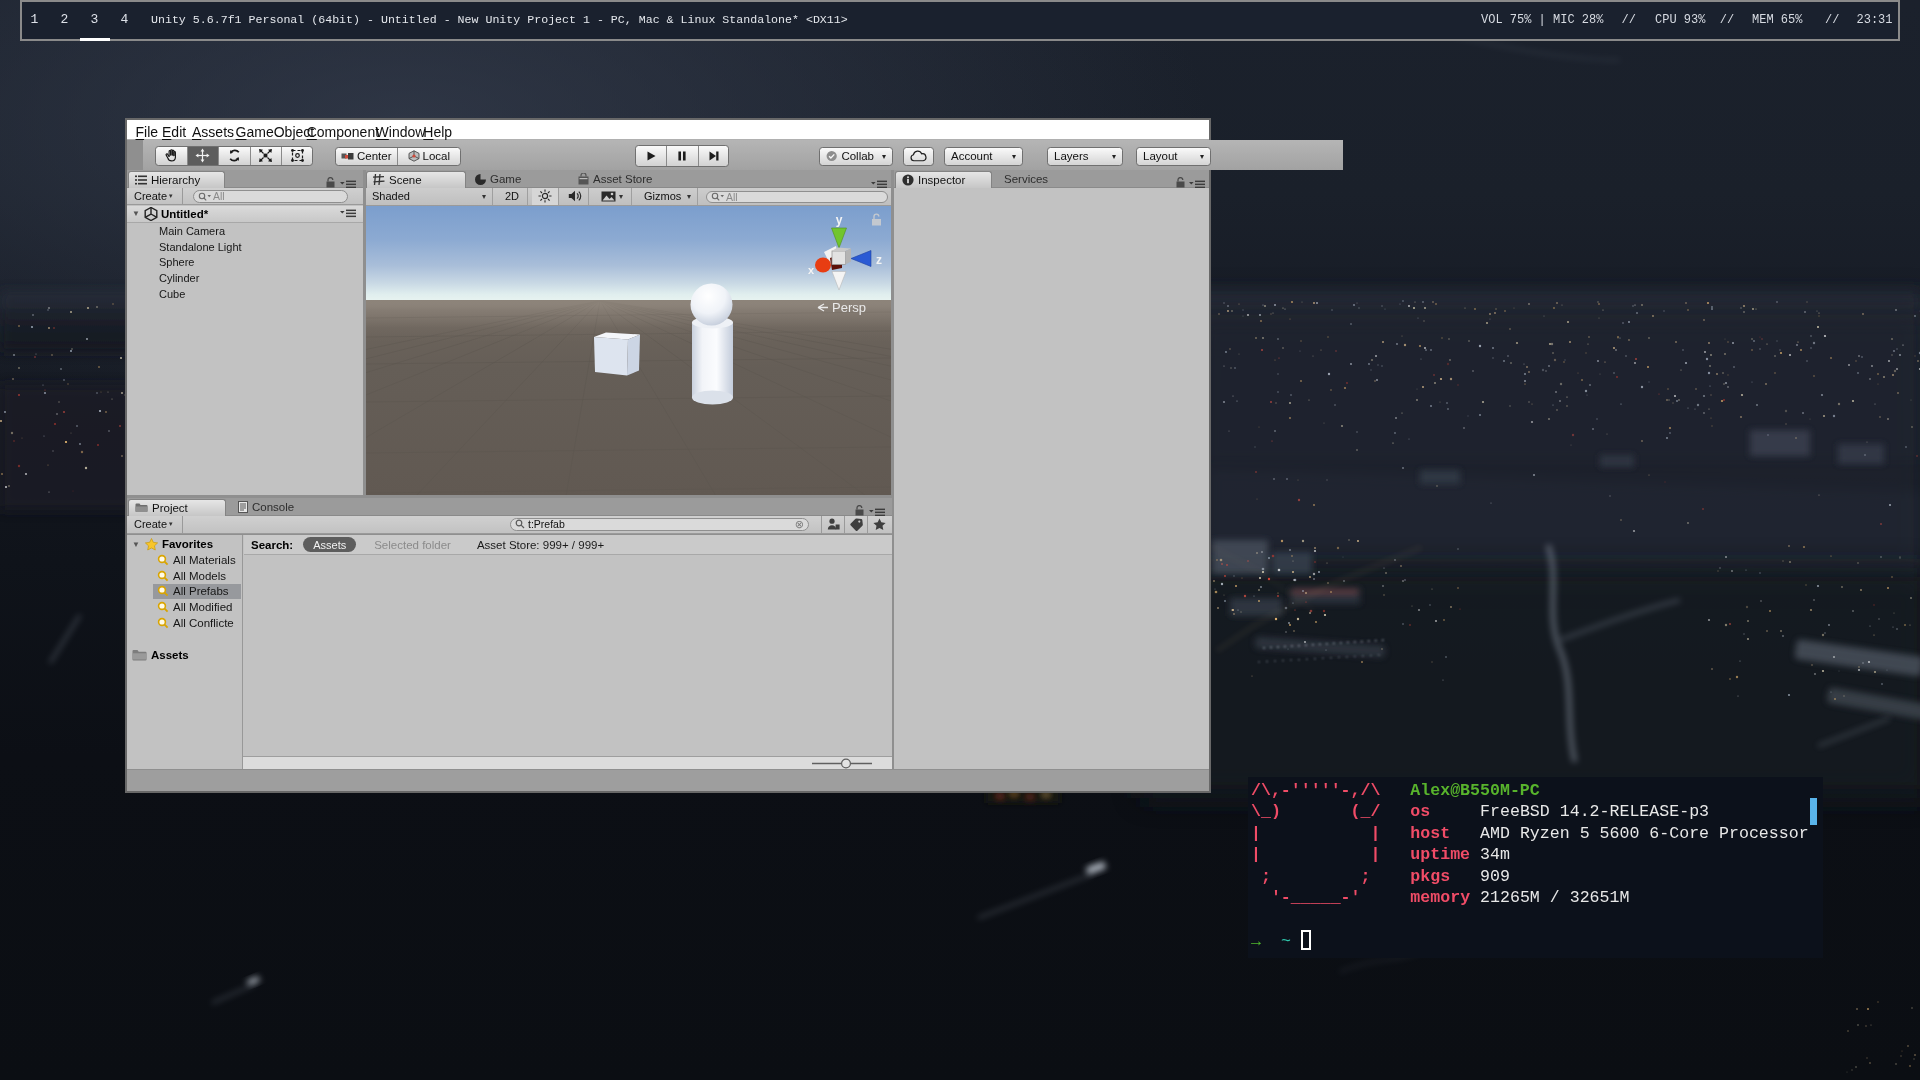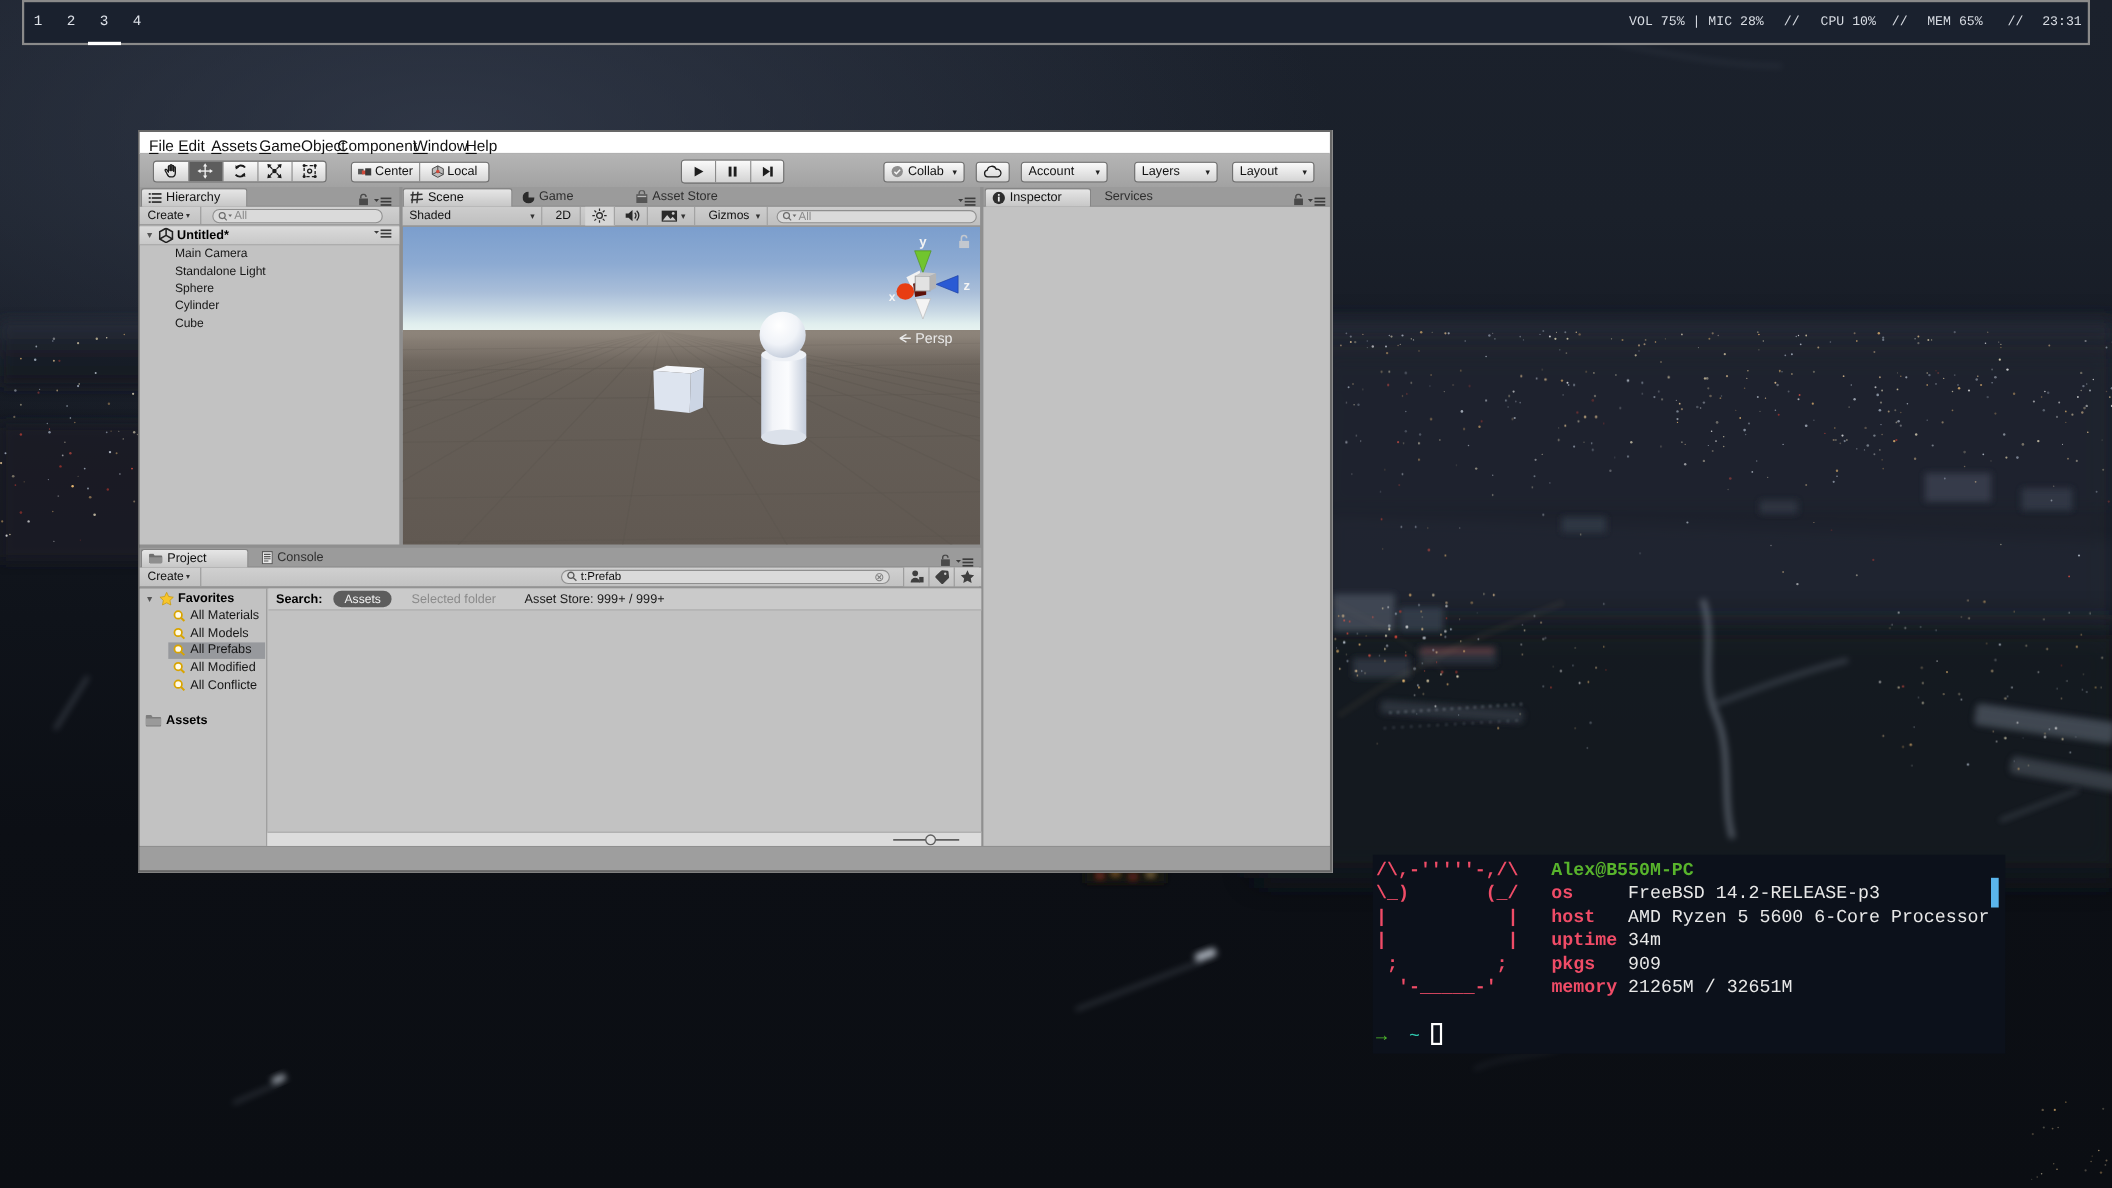--- a/index.html
+++ b/index.html
@@ -19,21 +19,21 @@
 #title { position:absolute; left:129px; top:0; height:36px; line-height:36px; font-size:11.6px; letter-spacing:0.01px; color:#e4e7ec; }
 .st { position:absolute; top:0; height:36px; line-height:36px; font-size:12px; color:#d7dbe2; }
 
 
 #unity { position:absolute; left:125px; top:118px; width:1086px; height:674.5px;
   border:2px solid #686868; background:#8f8f8f; z-index:20;
   font-family:"Liberation Sans", sans-serif; }
 #menubar { position:absolute; left:0; top:0; width:1082px; height:20px; background:#ffffff; border-bottom:1px solid #b0b0b0;}
 .mi { position:absolute; top:3.5px; font-size:14px; color:#101010; }
 .mi u { text-decoration-thickness:1px; text-underline-offset:2px; }
-#toolbar { position:absolute; left:0; top:20px; width:1082px; height:30px;
+#toolbar { position:absolute; left:16px; top:20px; width:1200px; height:30px;
   background:linear-gradient(180deg,#b5b5b5,#a2a2a2); }
 .tgrp { position:absolute; top:6px; height:19.7px; border:1px solid #707070; border-radius:3.5px;
   background:linear-gradient(180deg,#fafafa,#d2d2d2); overflow:hidden; }
 .tbtn { position:absolute; top:0; width:31.5px; height:100%; border-right:1px solid #8a8a8a;
   display:flex; align-items:center; justify-content:center; }
 .tbtn.sel { background:#5d5d5d; }
 .pbtn { position:absolute; top:0; width:31.3px; height:100%; border-right:1px solid #8a8a8a;
   display:flex; align-items:center; justify-content:center; }
 .btn { position:absolute; top:6.5px; height:19px; border:1px solid #707070; border-radius:3.5px;
   background:linear-gradient(180deg,#fafafa,#d4d4d4); font-size:11.5px; color:#111;
@@ -979,23 +979,24 @@
 <circle cx="1858" cy="1025" r="1.0" fill="#fff3cf" opacity="0.26"></circle>
 <circle cx="1847" cy="1072" r="0.5" fill="#fff3cf" opacity="0.26"></circle>
 </svg>
 
 <div id="bar">
   <div class="ws" style="left:-2.5px">1</div>
   <div class="ws" style="left:27.5px">2</div>
   <div class="ws" style="left:57.5px">3</div>
   <div class="ws" style="left:87.5px">4</div>
   <div id="wsline"></div>
+  <div id="title">Unity 5.6.7f1 Personal (64bit) - Untitled - New Unity Project 1 - PC, Mac &amp; Linux Standalone* &lt;DX11&gt;</div>
   <div class="st" style="left:1459px">VOL 75% | MIC 28%</div>
   <div class="st" style="left:1599.6px">//</div>
-  <div class="st" style="left:1633px">CPU 10%</div>
+  <div class="st" style="left:1633px">CPU 93%</div>
   <div class="st" style="left:1697.8px">//</div>
   <div class="st" style="left:1730px">MEM 65%</div>
   <div class="st" style="left:1803px">//</div>
   <div class="st" style="left:1834.5px">23:31</div>
 </div>
 
 <div id="unity">
   <div id="menubar">
       <span class="mi" style="left:8.5px"><u>F</u>ile</span>
       <span class="mi" style="left:35px"><u>E</u>dit</span>

